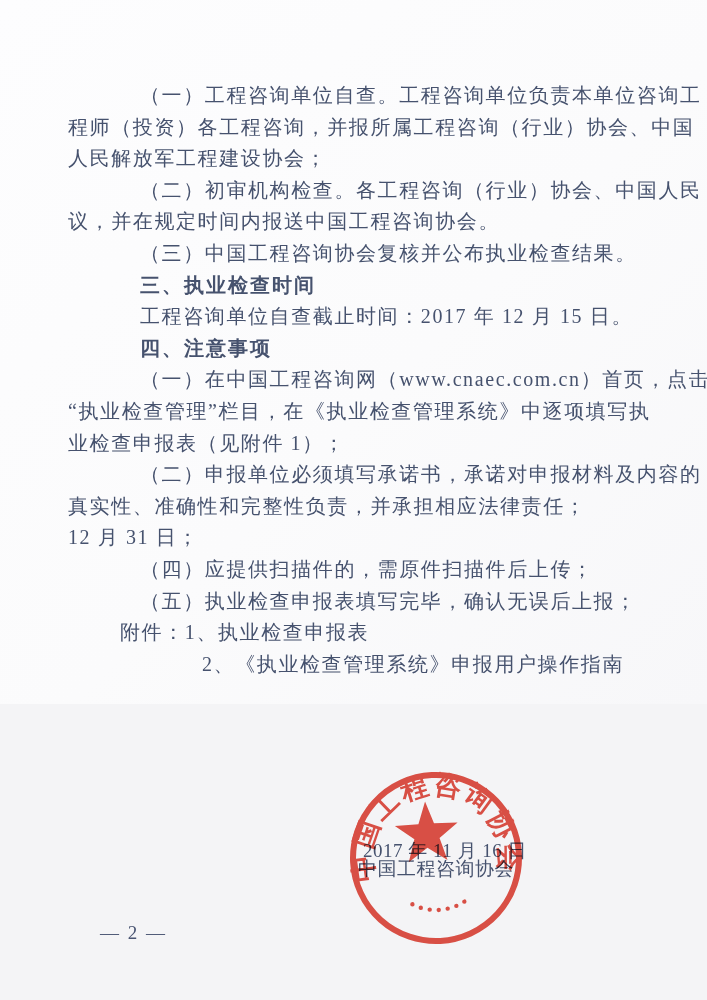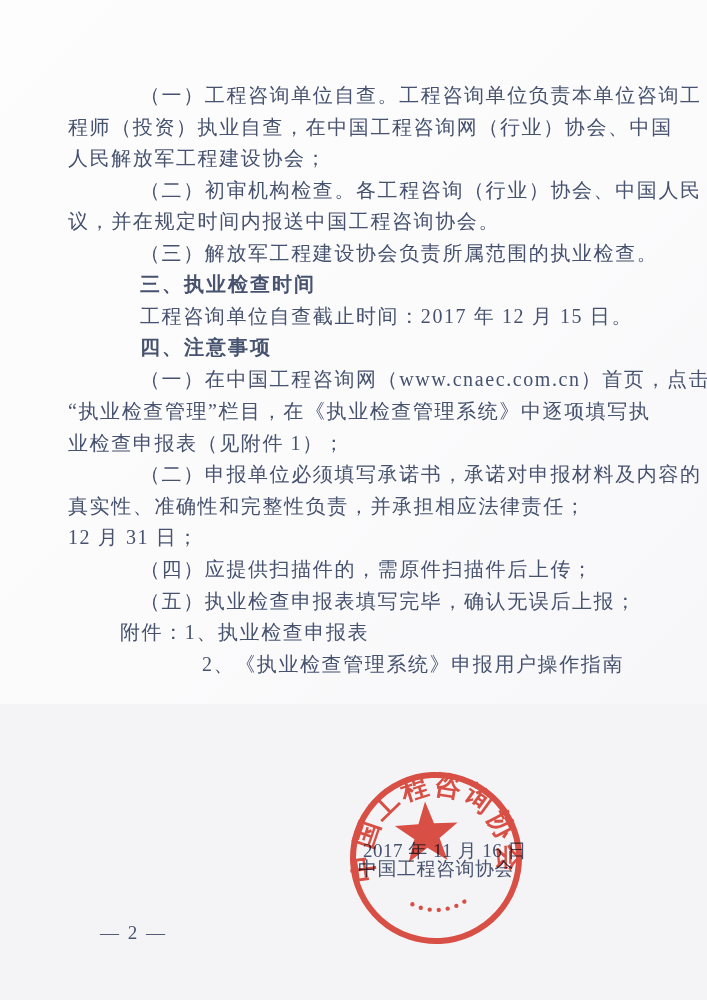--- a/index.html
+++ b/index.html
@@ -24,21 +24,21 @@
     margin: 0;
     font-size: 20px;
     line-height: 31.6px;
     letter-spacing: 1.6px;
     white-space: nowrap;
     color: #46526e;
   }
   .para   { text-indent: 72px; }
   .head   {
     text-indent: 72px;
-    font-family: Liberation Mono, monospace;
+    font-family: Liberation Serif, serif;
     font-weight: bold;
     color: #3a4663;
     letter-spacing: 2px !important;
   }
   .attach1 { margin-left: 52px !important; }
   .attach2 { margin-left: 134px !important; }
   .signature {
     position: absolute;
     left: 0; top: 0;
   }
@@ -82,25 +82,25 @@
     font-size: 27px;
   }
 </style>
 </head>
 <body>
 
 <div class="page">
 
   <div class="body-text">
     <p class="para">（一）工程咨询单位自查。工程咨询单位负责本单位咨询工</p>
-    <p class="cont">程师（投资）执业自查，在中国工程咨询网（行业）协会、中国</p>
+    <p class="cont">程师（投资）各工程咨询，并报所属工程咨询（行业）协会、中国</p>
     <p class="cont">人民解放军工程建设协会；</p>
     <p class="para">（二）初审机构检查。各工程咨询（行业）协会、中国人民</p>
     <p class="cont">议，并在规定时间内报送中国工程咨询协会。</p>
-    <p class="para">（三）解放军工程建设协会负责所属范围的执业检查。</p>
+    <p class="para">（三）中国工程咨询协会复核并公布执业检查结果。</p>
     <p class="head">三、执业检查时间</p>
     <p class="para">工程咨询单位自查截止时间：2017 年 12 月 15 日。</p>
     <p class="head">四、注意事项</p>
     <p class="para">（一）在中国工程咨询网（www.cnaec.com.cn）首页，点击</p>
     <p class="cont">“执业检查管理”栏目，在《执业检查管理系统》中逐项填写执</p>
     <p class="cont">业检查申报表（见附件 1）；</p>
     <p class="para">（二）申报单位必须填写承诺书，承诺对申报材料及内容的</p>
     <p class="cont">真实性、准确性和完整性负责，并承担相应法律责任；</p>
     <p class="cont">12 月 31 日；</p>
     <p class="para">（四）应提供扫描件的，需原件扫描件后上传；</p>

